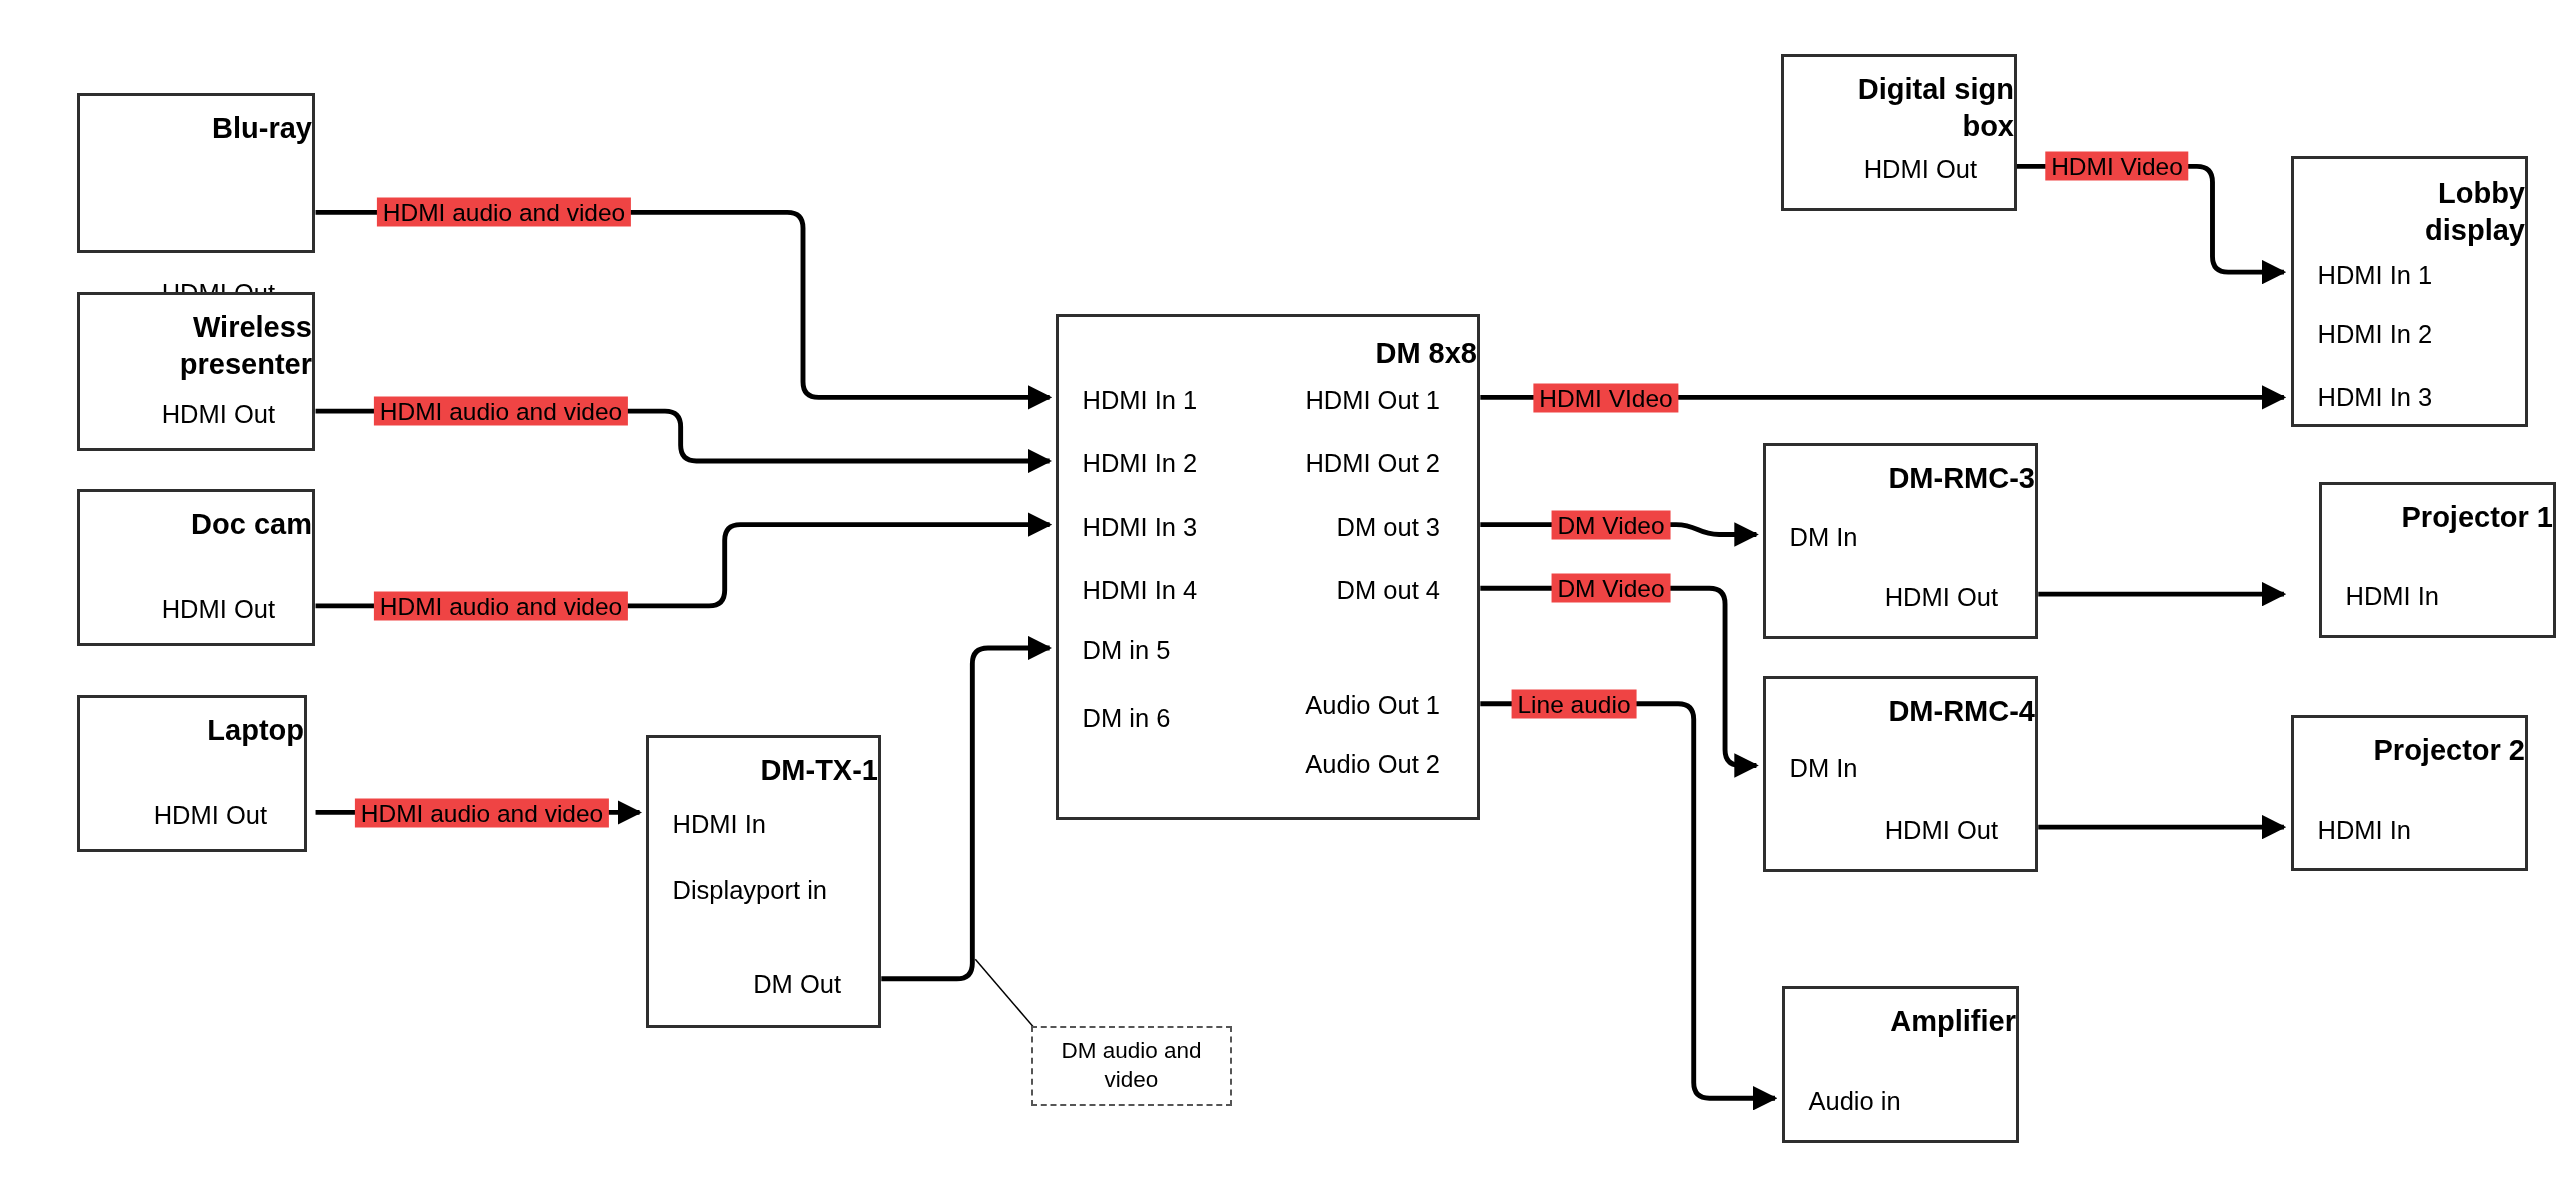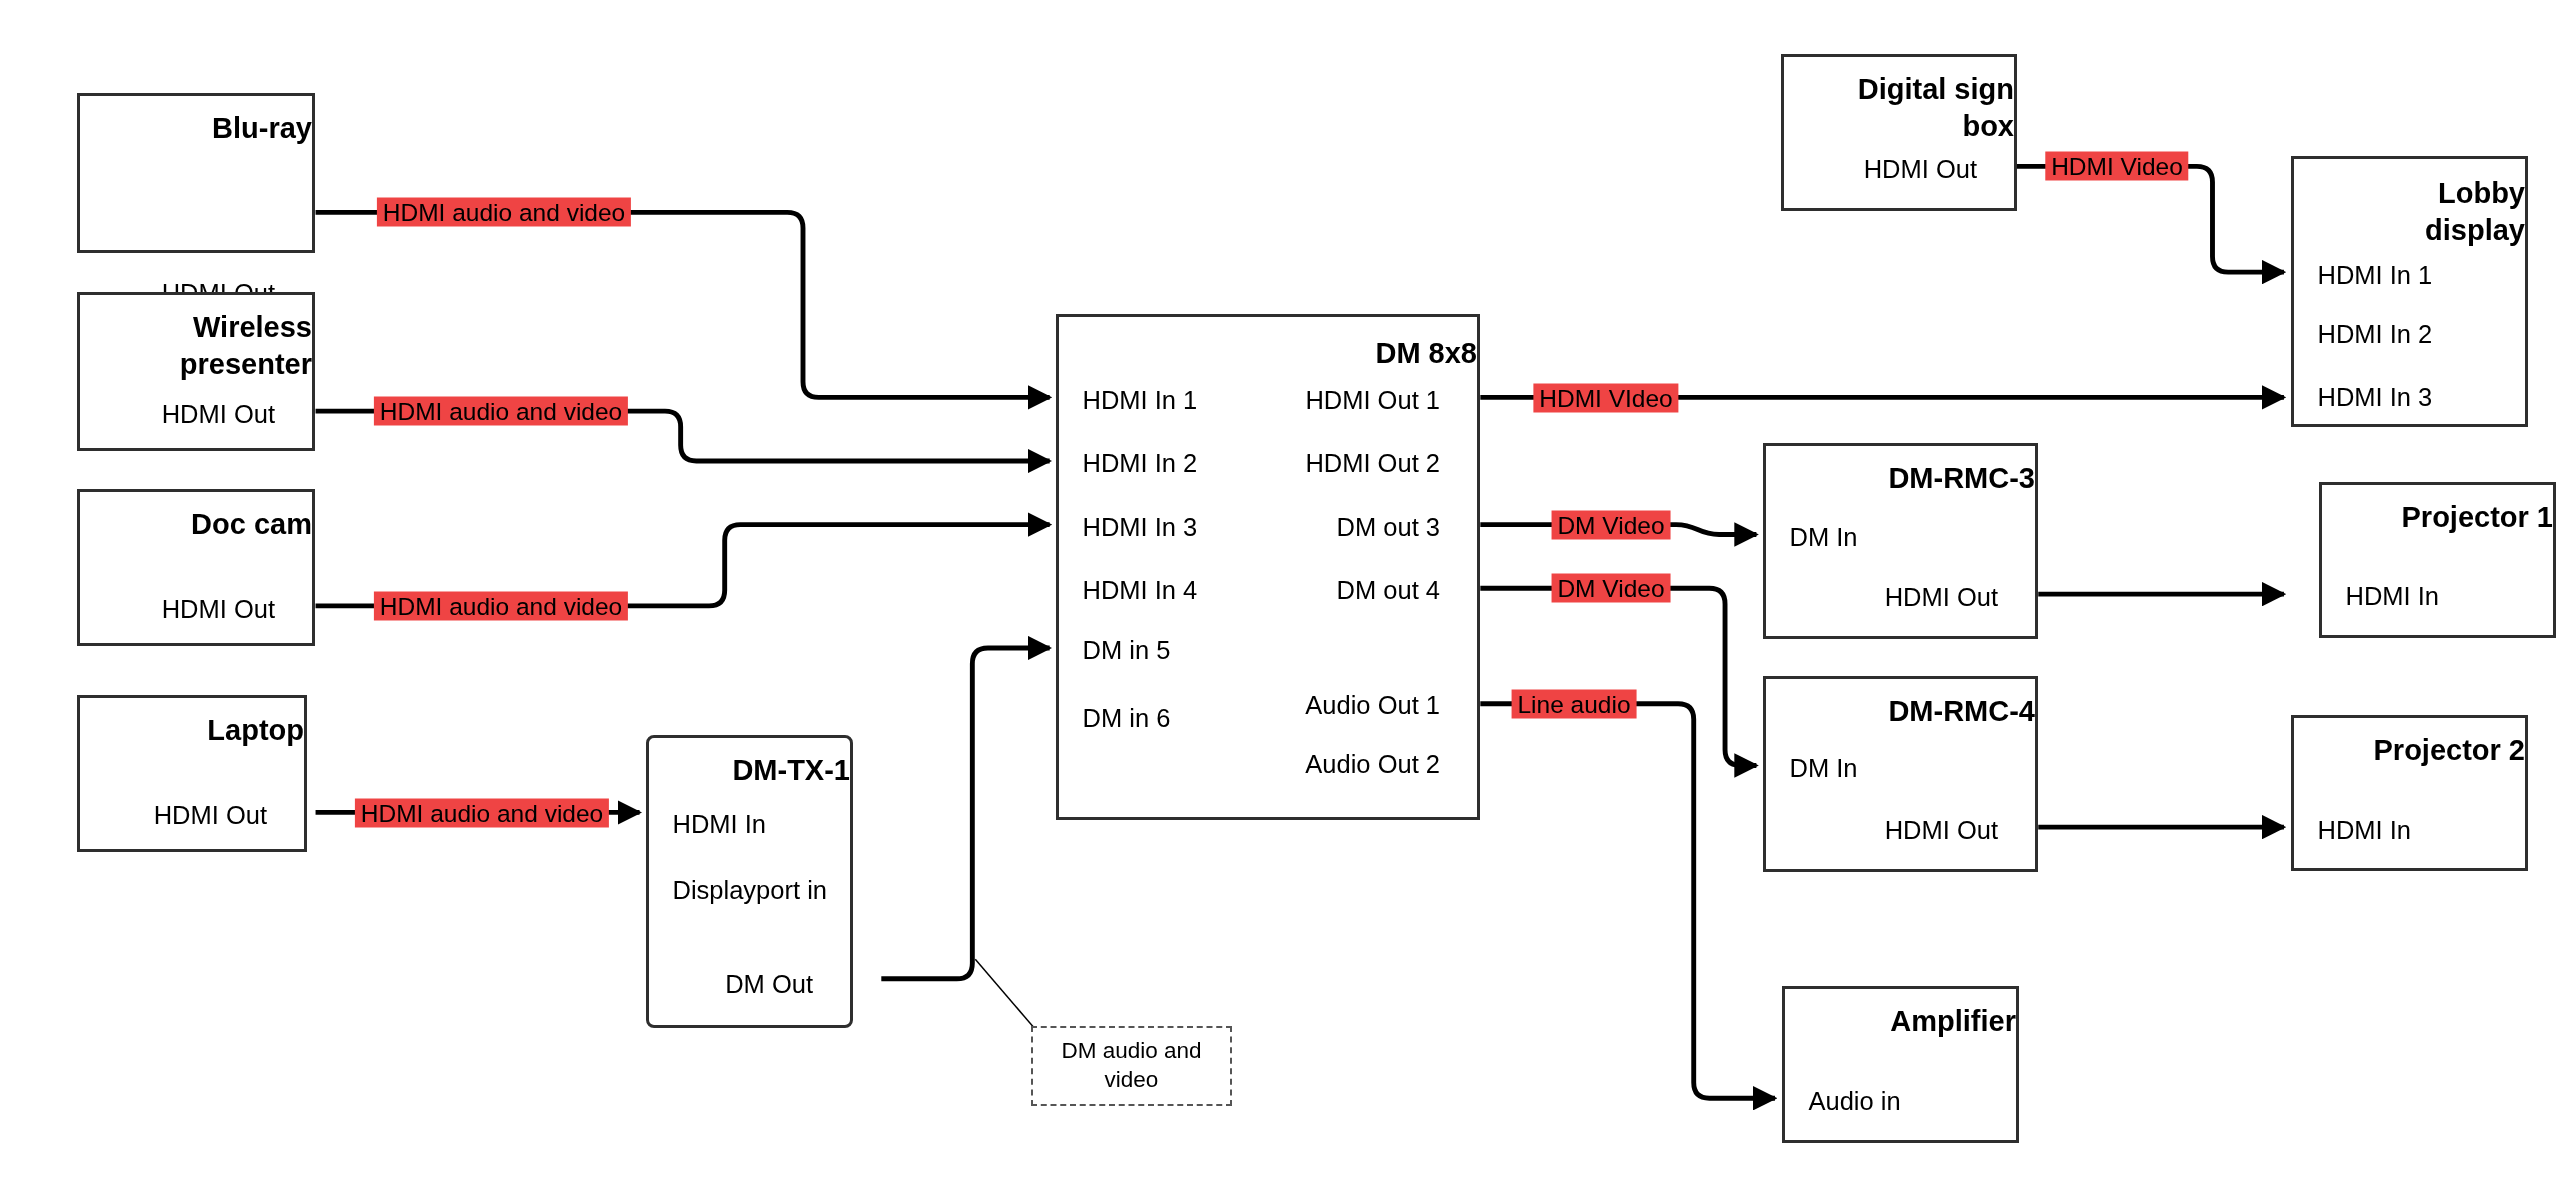--- a/index.html
+++ b/index.html
@@ -59,21 +59,21 @@
   <div class="node" style="left:77px;top:489px;width:238px;height:157px;">
     <div class="title">Doc cam</div>
     <div class="port right" style="top:102px;">HDMI Out</div>
   </div>
 
   <div class="node" style="left:77px;top:695px;width:230px;height:157px;">
     <div class="title">Laptop</div>
     <div class="port right" style="top:102px;">HDMI Out</div>
   </div>
 
-  <div class="node" style="left:646px;top:735px;width:207px;height:293px;border-radius:8px;">
+  <div class="node" style="left:646px;top:735px;width:235px;height:293px;">
     <div class="title">DM-TX-1</div>
     <div class="port left" style="top:71px;">HDMI In</div>
     <div class="port left" style="top:137px;">Displayport in</div>
     <div class="port right" style="top:231px;">DM Out</div>
   </div>
 
   <div class="node" style="left:1056px;top:314px;width:424px;height:506px;">
     <div class="title" style="top:17.6px;">DM 8x8</div>
     <div class="port left" style="top:68px;">HDMI In 1</div>
     <div class="port left" style="top:131px;">HDMI In 2</div>

